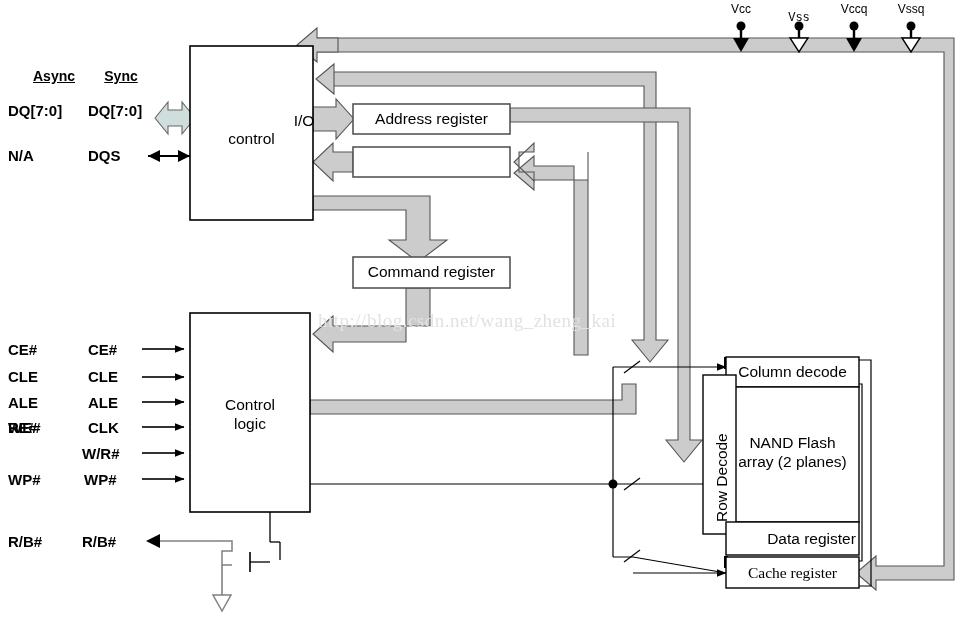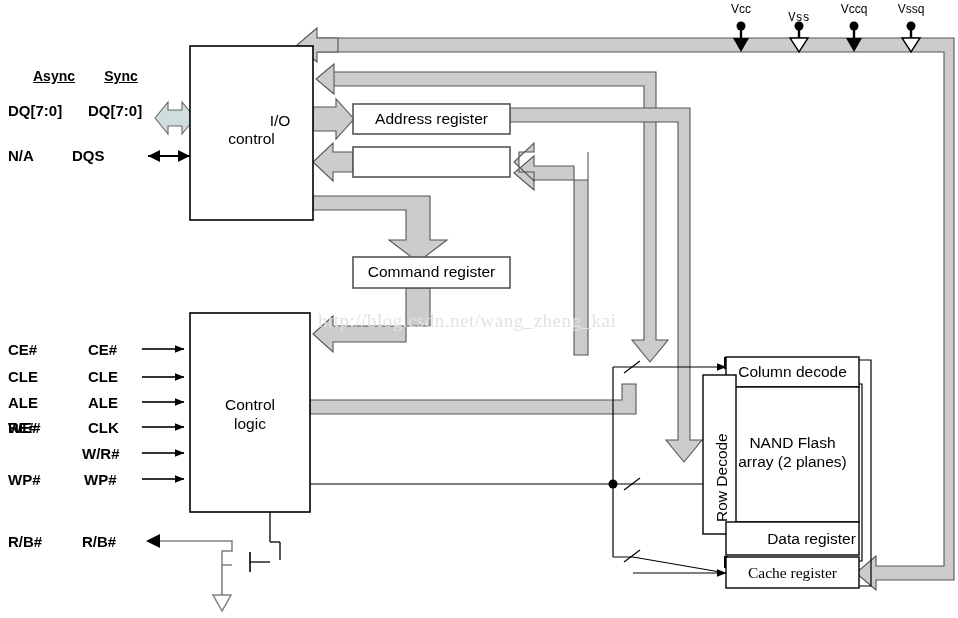--- a/index.html
+++ b/index.html
@@ -230,21 +230,21 @@
 
   <div class="watermark" style="left:318px; top:310px;">http://blog.csdn.net/wang_zheng_kai</div>
 
   <div class="hdr" style="left:18px; top:68px; width:72px;">Async</div>
   <div class="hdr" style="left:92px; top:68px; width:58px;">Sync</div>
 
   <div class="lbl lbl-r" style="left:8px; top:102px; width:82px;">DQ[7:0]</div>
   <div class="lbl lbl-r" style="left:88px; top:102px; width:62px;">DQ[7:0]</div>
 
   <div class="lbl lbl-r" style="left:8px; top:147px; width:82px;">N/A</div>
-  <div class="lbl lbl-r" style="left:72px; top:147px; width:56px;">DQS</div>
+  <div class="lbl lbl-r" style="left:88px; top:147px; width:56px;">DQS</div>
 
   <div class="lbl lbl-r" style="left:8px; top:341px; width:74px;">CE#</div>
   <div class="lbl lbl-r" style="left:88px; top:341px; width:52px;">CE#</div>
 
   <div class="lbl lbl-r" style="left:8px; top:368px; width:74px;">CLE</div>
   <div class="lbl lbl-r" style="left:88px; top:368px; width:52px;">CLE</div>
 
   <div class="lbl lbl-r" style="left:8px; top:394px; width:74px;">ALE</div>
   <div class="lbl lbl-r" style="left:88px; top:394px; width:52px;">ALE</div>
 
@@ -258,21 +258,21 @@
   <div class="lbl lbl-r" style="left:84px; top:471px; width:56px;">WP#</div>
 
   <div class="lbl lbl-r" style="left:8px; top:533px; width:74px;">R/B#</div>
   <div class="lbl lbl-r" style="left:82px; top:533px; width:58px;">R/B#</div>
 
   <div class="pwr" style="left:711px; top:2px; width:60px;">Vcc</div>
   <div class="pwr" style="left:769px; top:11px; width:60px;font-family:Liberation Mono, monospace;">Vss</div>
   <div class="pwr" style="left:822px; top:2px; width:64px;">Vccq</div>
   <div class="pwr" style="left:879px; top:2px; width:64px;">Vssq</div>
 
-  <div class="boxlbl" style="left:174px; top:112px; width:148px;padding-left:32px;">I/O</div>
+  <div class="boxlbl" style="left:198px; top:112px; width:148px;padding-left:32px;">I/O</div>
   <div class="boxlbl" style="left:190px; top:130px; width:123px;">control</div>
 
   <div class="boxlbl" style="left:190px; top:396px; width:120px;">Control</div>
   <div class="boxlbl" style="left:190px; top:415px; width:120px;">logic</div>
 
   <div class="boxlbl" style="left:353px; top:110px; width:157px;">Address register</div>
   <div class="boxlbl" style="left:353px; top:263px; width:157px;">Command register</div>
 
   <div class="boxlbl" style="left:726px; top:363px; width:133px;">Column decode</div>
 

